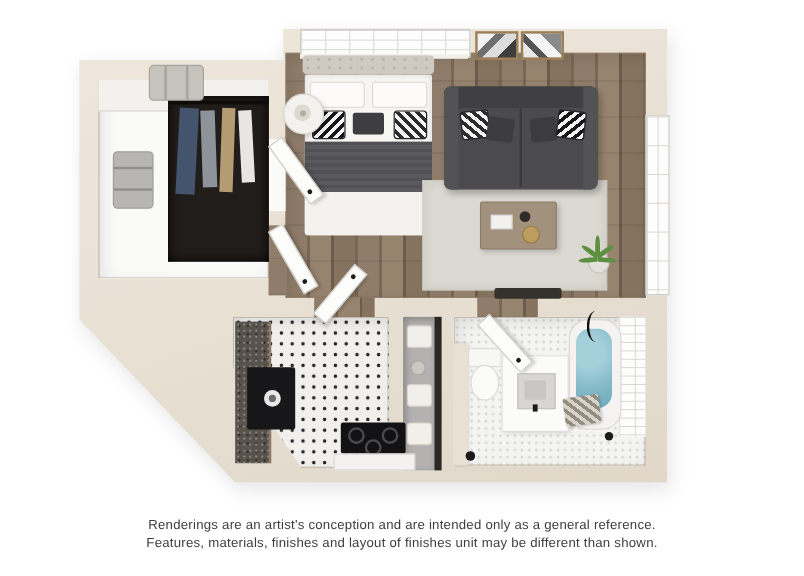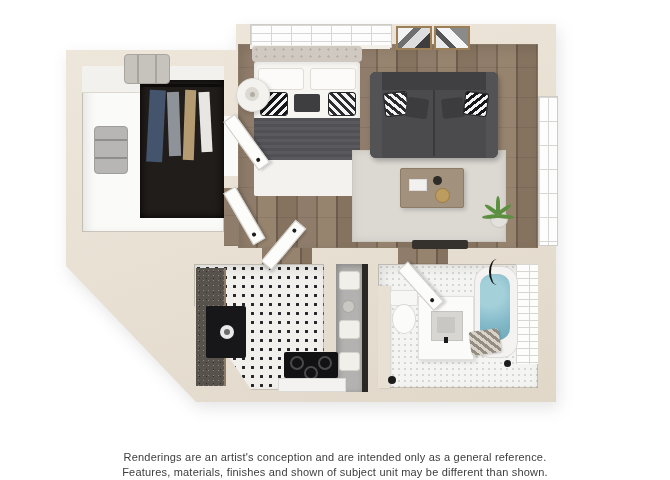--- a/index.html
+++ b/index.html
@@ -39,21 +39,21 @@
                          radial-gradient(circle,#2e2b28 0.8px,transparent 1px);
         background-size:5px 5px,7px 7px;}
   .subway{background:#fdfdfc;
         background-image:linear-gradient(to bottom,#d8d6d2 1px,transparent 1px),
                          linear-gradient(to right,#d8d6d2 1px,transparent 1px);
         background-size:13px 7px;}
   .leaf{position:absolute;width:4px;height:16px;background:#5d8f41;border-radius:60% 60% 10% 10%;transform-origin:50% 100%;}
 
   
   .disclaimer{position:absolute;left:0;top:431px;width:670px;text-align:center;
-        color:#3d3d3d;font-size:11px;line-height:15px;letter-spacing:0.2px;margin-top:19px;}
+        color:#3d3d3d;font-size:11px;line-height:15px;letter-spacing:0.2px;}
 </style>
 </head>
 <body>
 
 <div class="canvas">
 
   <div class="base-wrap abs">
     <div class="base"></div>
   </div>
 
@@ -179,16 +179,16 @@
   </div>
   <div class="abs door" style="left:262px;top:212px;width:12px;height:52px;transform:rotate(40deg);transform-origin:6px 50px;">
     <div class="knob" style="left:3px;top:6px;"></div>
   </div>
   <div class="abs door" style="left:398px;top:266px;width:12px;height:52px;transform:rotate(-42deg);transform-origin:6px 3px;">
     <div class="knob" style="left:3px;top:42px;"></div>
   </div>
 
   <div class="disclaimer">
     <div>Renderings are an artist's conception and are intended only as a general reference.</div>
-    <div>Features, materials, finishes and shown of subject unit may be different than shown.</div>
+    <div>Features, materials, finishes and layout of finishes unit may be different than shown.</div>
   </div>
 
 </div>
 
 </body></html>

